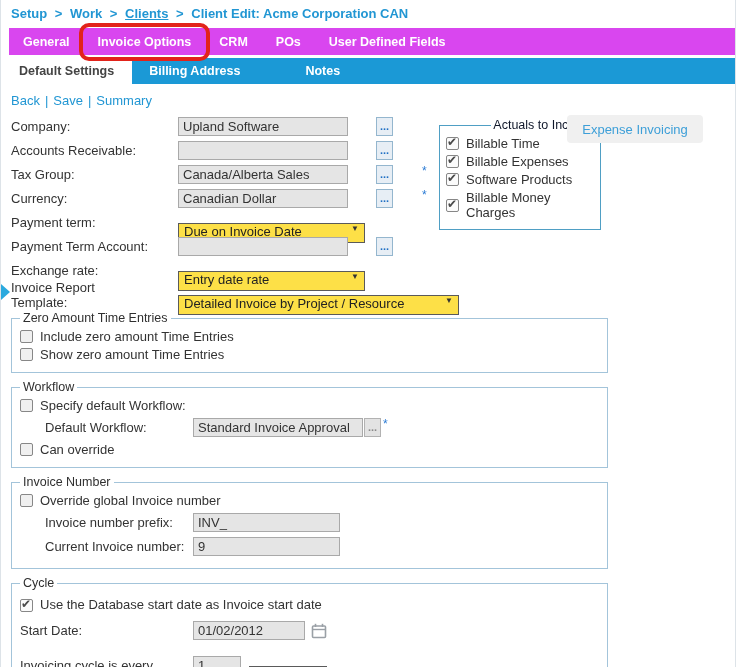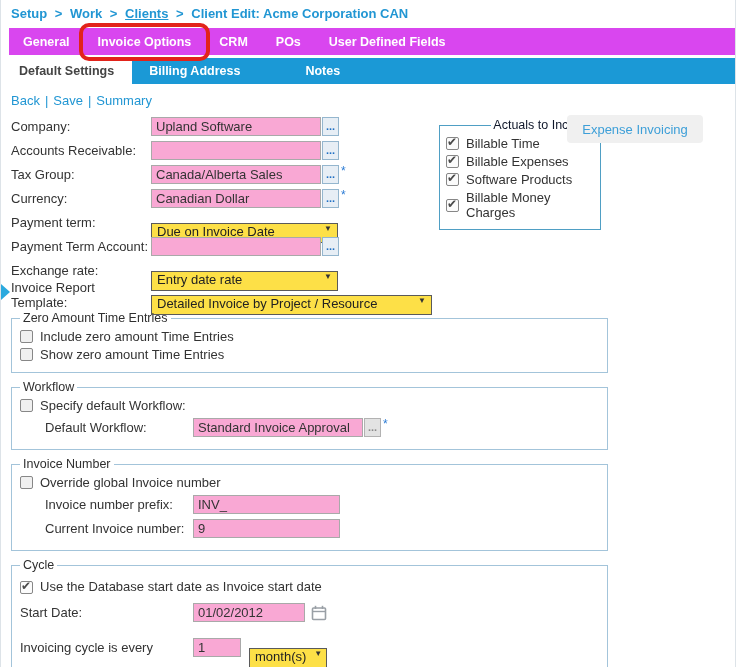--- a/index.html
+++ b/index.html
@@ -28,24 +28,24 @@
   .tab2-rest { flex:1; background:#1b99d6; display:flex; align-items:stretch;gap:31px; }
   .tab2 { display:flex; align-items:center; padding:0 17px; color:#fff; font-weight:bold; font-size:12.5px; cursor:pointer; }
 
   
   .links { margin:9px 0 9px 10px; color:#2196d3; }
   .links a { color:#2196d3; text-decoration:none; cursor:pointer; }
   .links .divider { margin:0 5px; }
 
   
   .formwrap { position:relative; padding-left:10px; }
-  .frow { display:flex; align-items:center; margin-bottom:5px; height:19px; }
+  .frow { display:flex; align-items:center; margin-bottom:5px; height:19px;gap:27px; }
   .flabel { width:140px; flex:none; color:#333; }
   input.txt { height:19px; border:1px solid #a9a9a9; padding:0 4px; font:13px "Liberation Sans",sans-serif;
-              color:#333; background:#f9a8d4; outline:none; }
+              color:#333; background:#e5e5e5; outline:none; }
   input.w170 { width:170px; }
   .dim { color:#9b9b9b; border-color:#c3c3c3; }
   .browse { width:17px; height:19px; margin-left:1px; background:#e7eef5; border:1px solid #94b6ce;
             color:#1f6fc4; font-weight:bold; font-size:11px; line-height:11px; cursor:pointer; text-align:center; }
   .browse.disabled { background:#e3e3e3; border-color:#b2b2b2; color:#8a8a8a; cursor:default; }
   .req { color:#2b7bd4; font-size:12px; margin-left:2px; align-self:flex-start; line-height:10px; padding-top:1px; }
   .sel { height:20px; border:1px solid #5a5a5a; background:#fde047; display:flex; align-items:flex-start;
          justify-content:space-between; padding:0 5px; cursor:pointer; color:#222;margin-top:21px; }
   .sel .arrow { font-size:8px; color:#333; margin-left:8px; }
   .w187 { width:187px; } .w287 { width:281px; } .w78 { width:78px; }
@@ -215,20 +215,24 @@
       <div class="cbrow">
         <span class="checkbox"></span>
         <span class="cblabel">Specify default Workflow:</span>
       </div>
       <div class="srow indent">
         <span class="slabel">Default Workflow:</span>
         <input class="txt w170" value="Standard Invoice Approval" style="">
         <button class="browse disabled">...</button>
         <span class="req">*</span>
       </div>
+      <div class="cbrow">
+        <span class="checkbox"></span>
+        <span class="cblabel">Can override</span>
+      </div>
     </fieldset>
 
     <fieldset class="section">
       <legend>Invoice Number</legend>
       <div class="cbrow">
         <span class="checkbox"></span>
         <span class="cblabel">Override global Invoice number</span>
       </div>
       <div class="srow indent">
         <span class="slabel">Invoice number prefix:</span>

